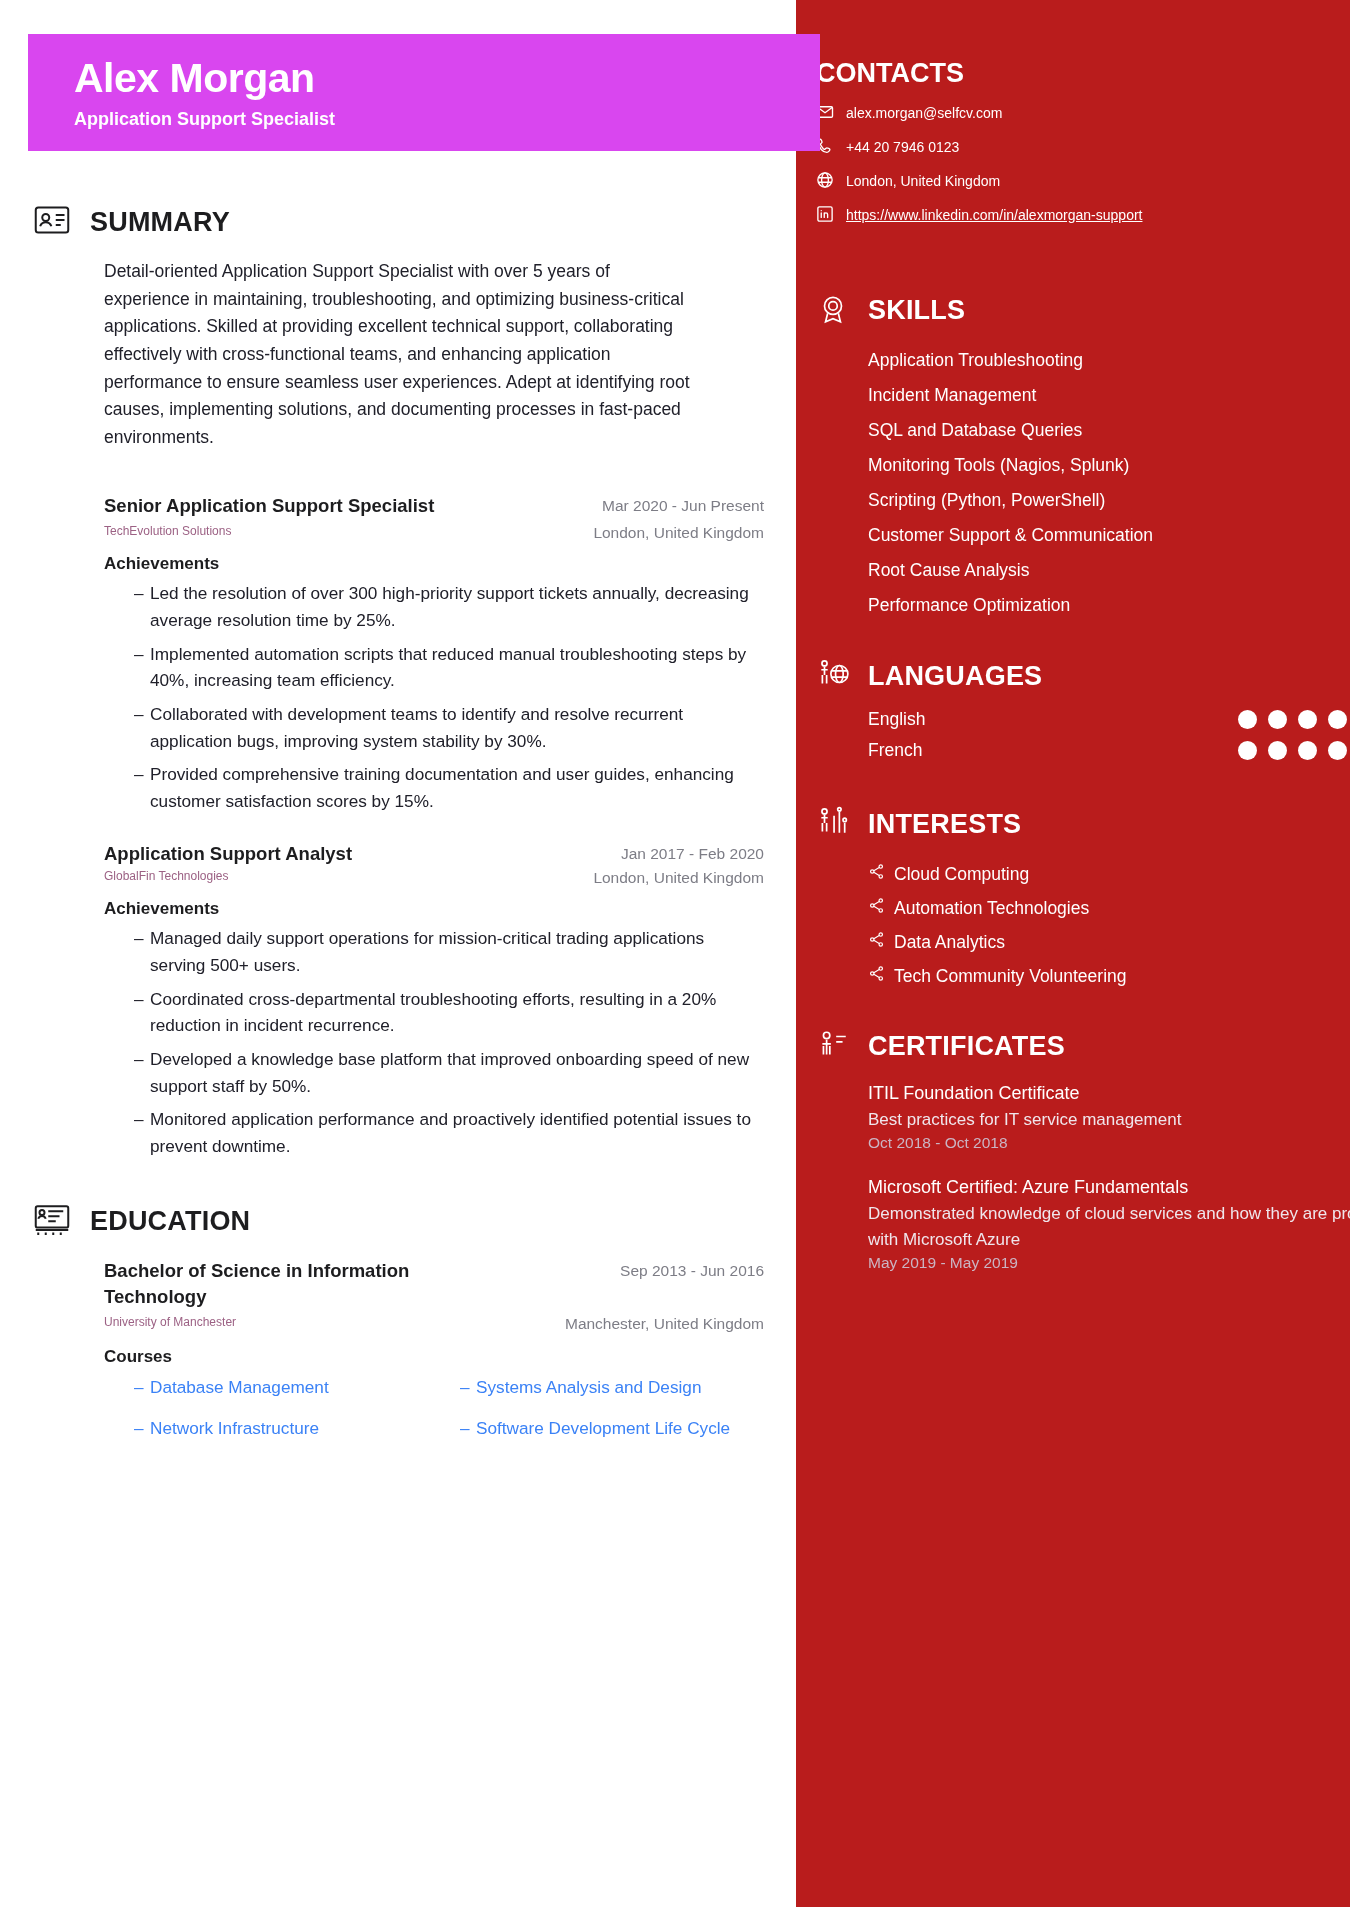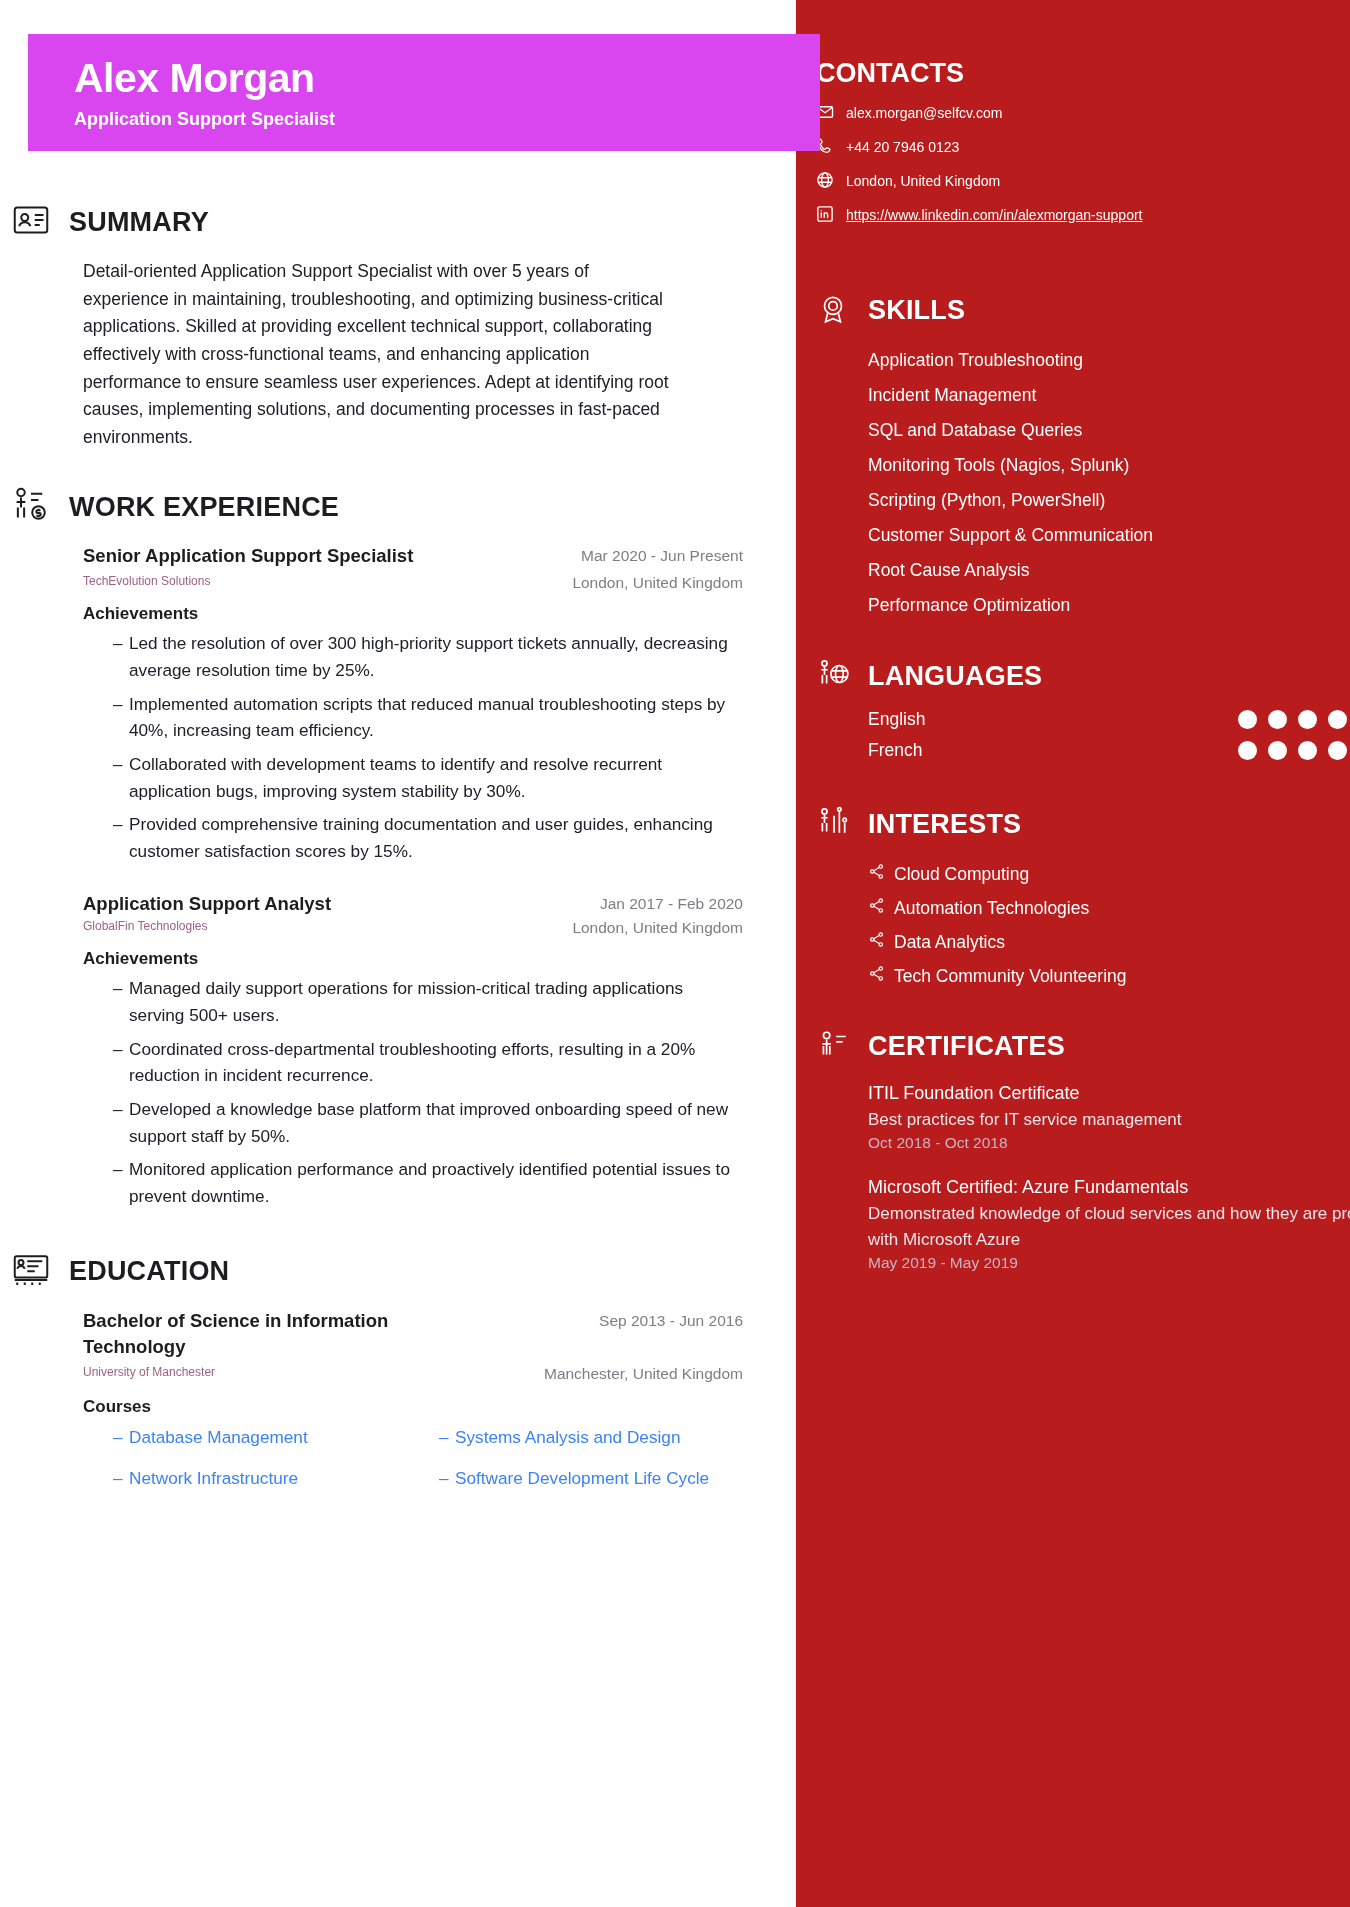--- a/index.html
+++ b/index.html
@@ -52,21 +52,21 @@
   }
   .namebar .role {
     font-size: 18px;
     font-weight: bold;
     margin-top: 7px;
   }
   
   .main {
     position: absolute;
     top: 200px;
-    left: 11px;
+    left: 32px;
     width: 752px;
     padding-right: 20px;
   }
   .sec-head {
     display: flex;
     align-items: center;
     gap: 18px;
     margin-bottom: 14px;
   }
   .sec-head .ttl {
@@ -429,32 +429,20 @@
             <path d="M6.5 21c.8-2.2 2.5-3.2 4.5-3.2s3.7 1 4.5 3.2"></path>
           <path d="M19 12h7M19 16h7M19 20h4"></path>
         </svg>
       </span>
       <span class="ttl">SUMMARY</span>
     </div>
     <div class="summary-text">Detail-oriented Application Support Specialist with over 5 years of experience in maintaining, troubleshooting, and optimizing business-critical applications. Skilled at providing excellent technical support, collaborating effectively with cross-functional teams, and enhancing application performance to ensure seamless user experiences. Adept at identifying root causes, implementing solutions, and documenting processes in fast-paced environments.</div>
 
     <div style="height:34px"></div>
 
-    <div class="sec-head">
-      <span class="ic">
-        <svg width="40" height="40" viewBox="0 0 32 32" fill="none" stroke="#1d1d1f" stroke-width="1.6">
-          <circle cx="8" cy="6" r="3"></circle>
-            <path d="M8 10v8M4.5 13.5h7M5.5 26v-8M10.5 26v-8"></path>
-          <path d="M16 7h9M16 12h6"></path>
-          <circle cx="22" cy="22" r="5"></circle>
-            <path d="M23.6 20.2h-2.3a1.1 1.1 0 000 2.2h1.4a1.1 1.1 0 010 2.2h-2.4M22 19v1.1M22 24.6v1.1"></path>
-        </svg>
-      </span>
-      <span class="ttl">WORK EXPERIENCE</span>
-    </div>
 
     <div class="block">
 
       <div class="job">
         <div class="job-row">
           <div class="job-title">Senior Application Support Specialist</div>
           <div class="job-date">Mar 2020 - Jun Present</div>
         </div>
         <div class="job-row" style="margin-top:4px">
           <div class="job-org">TechEvolution Solutions</div>

